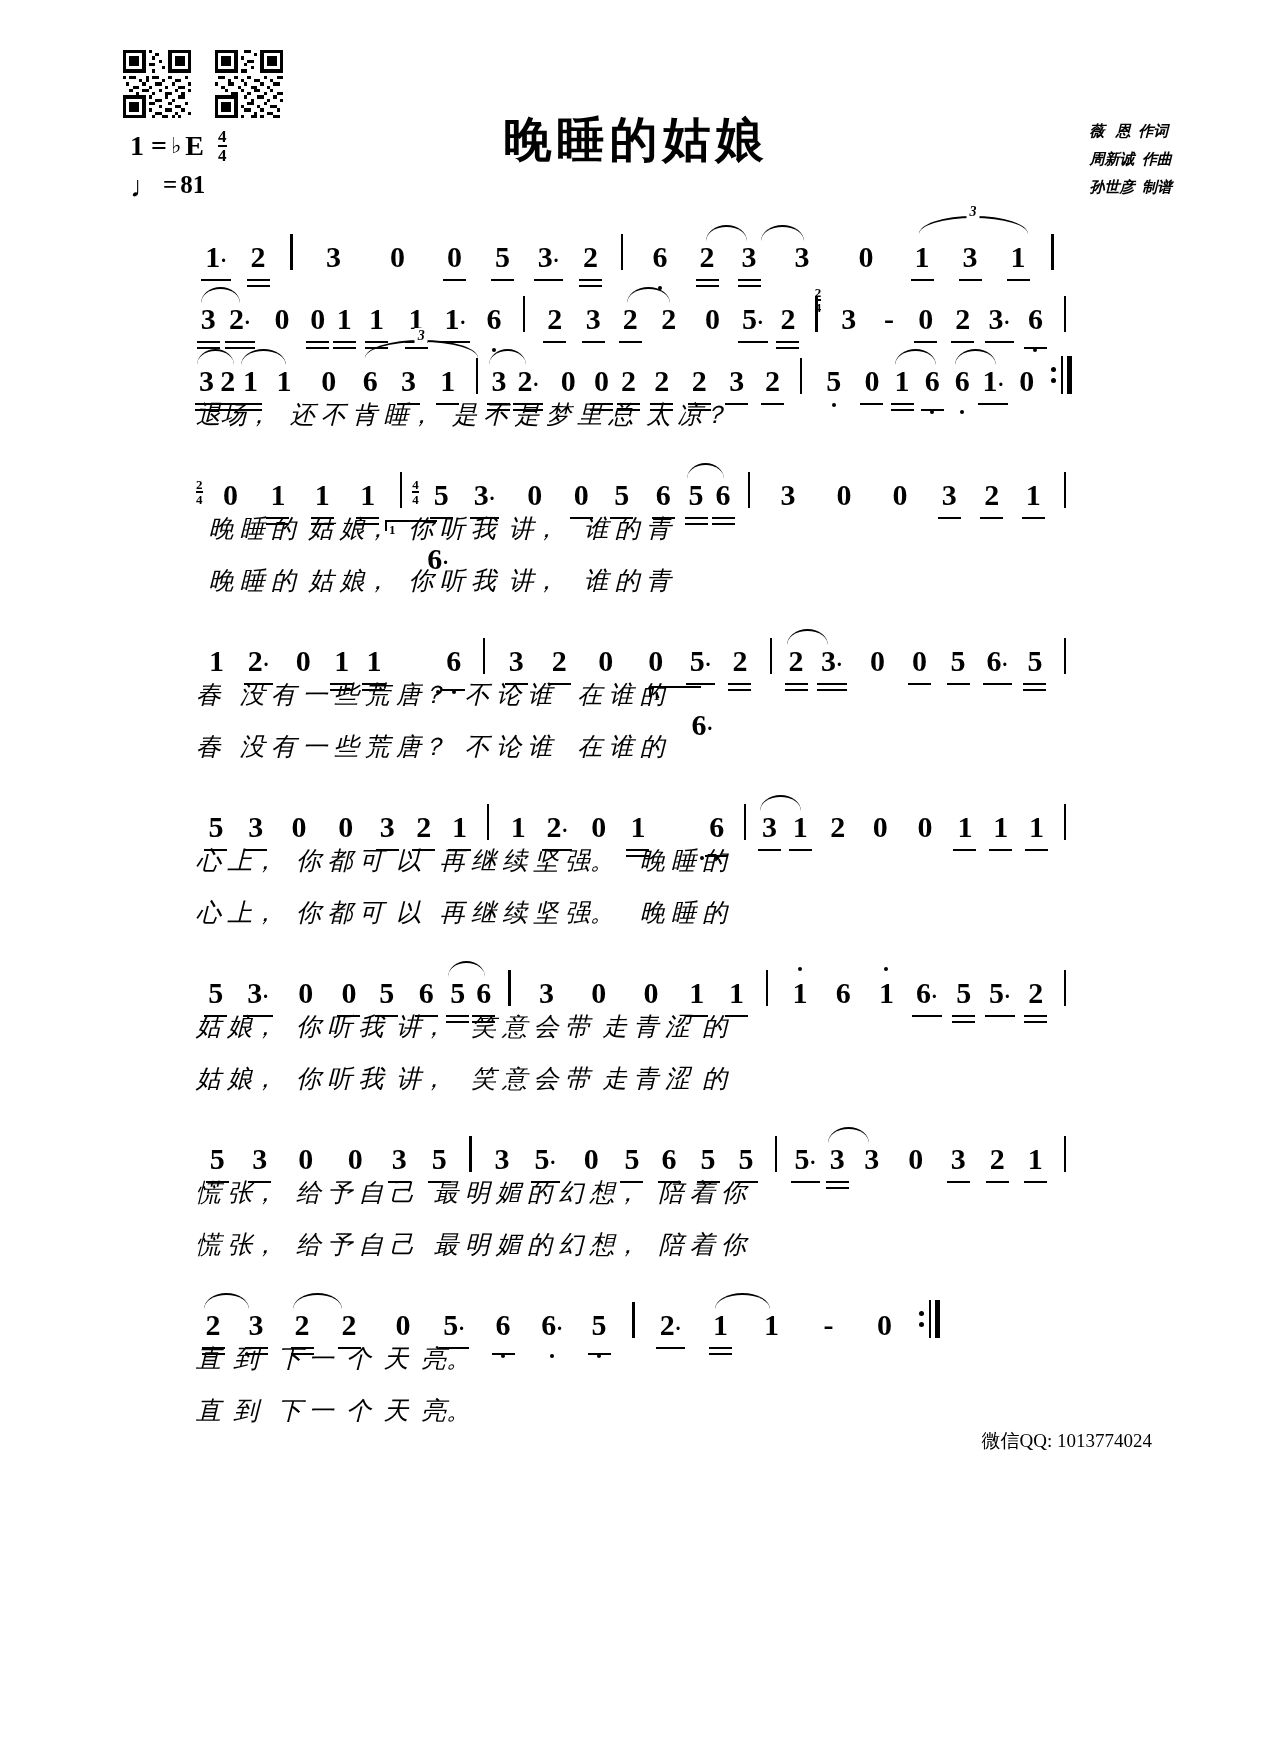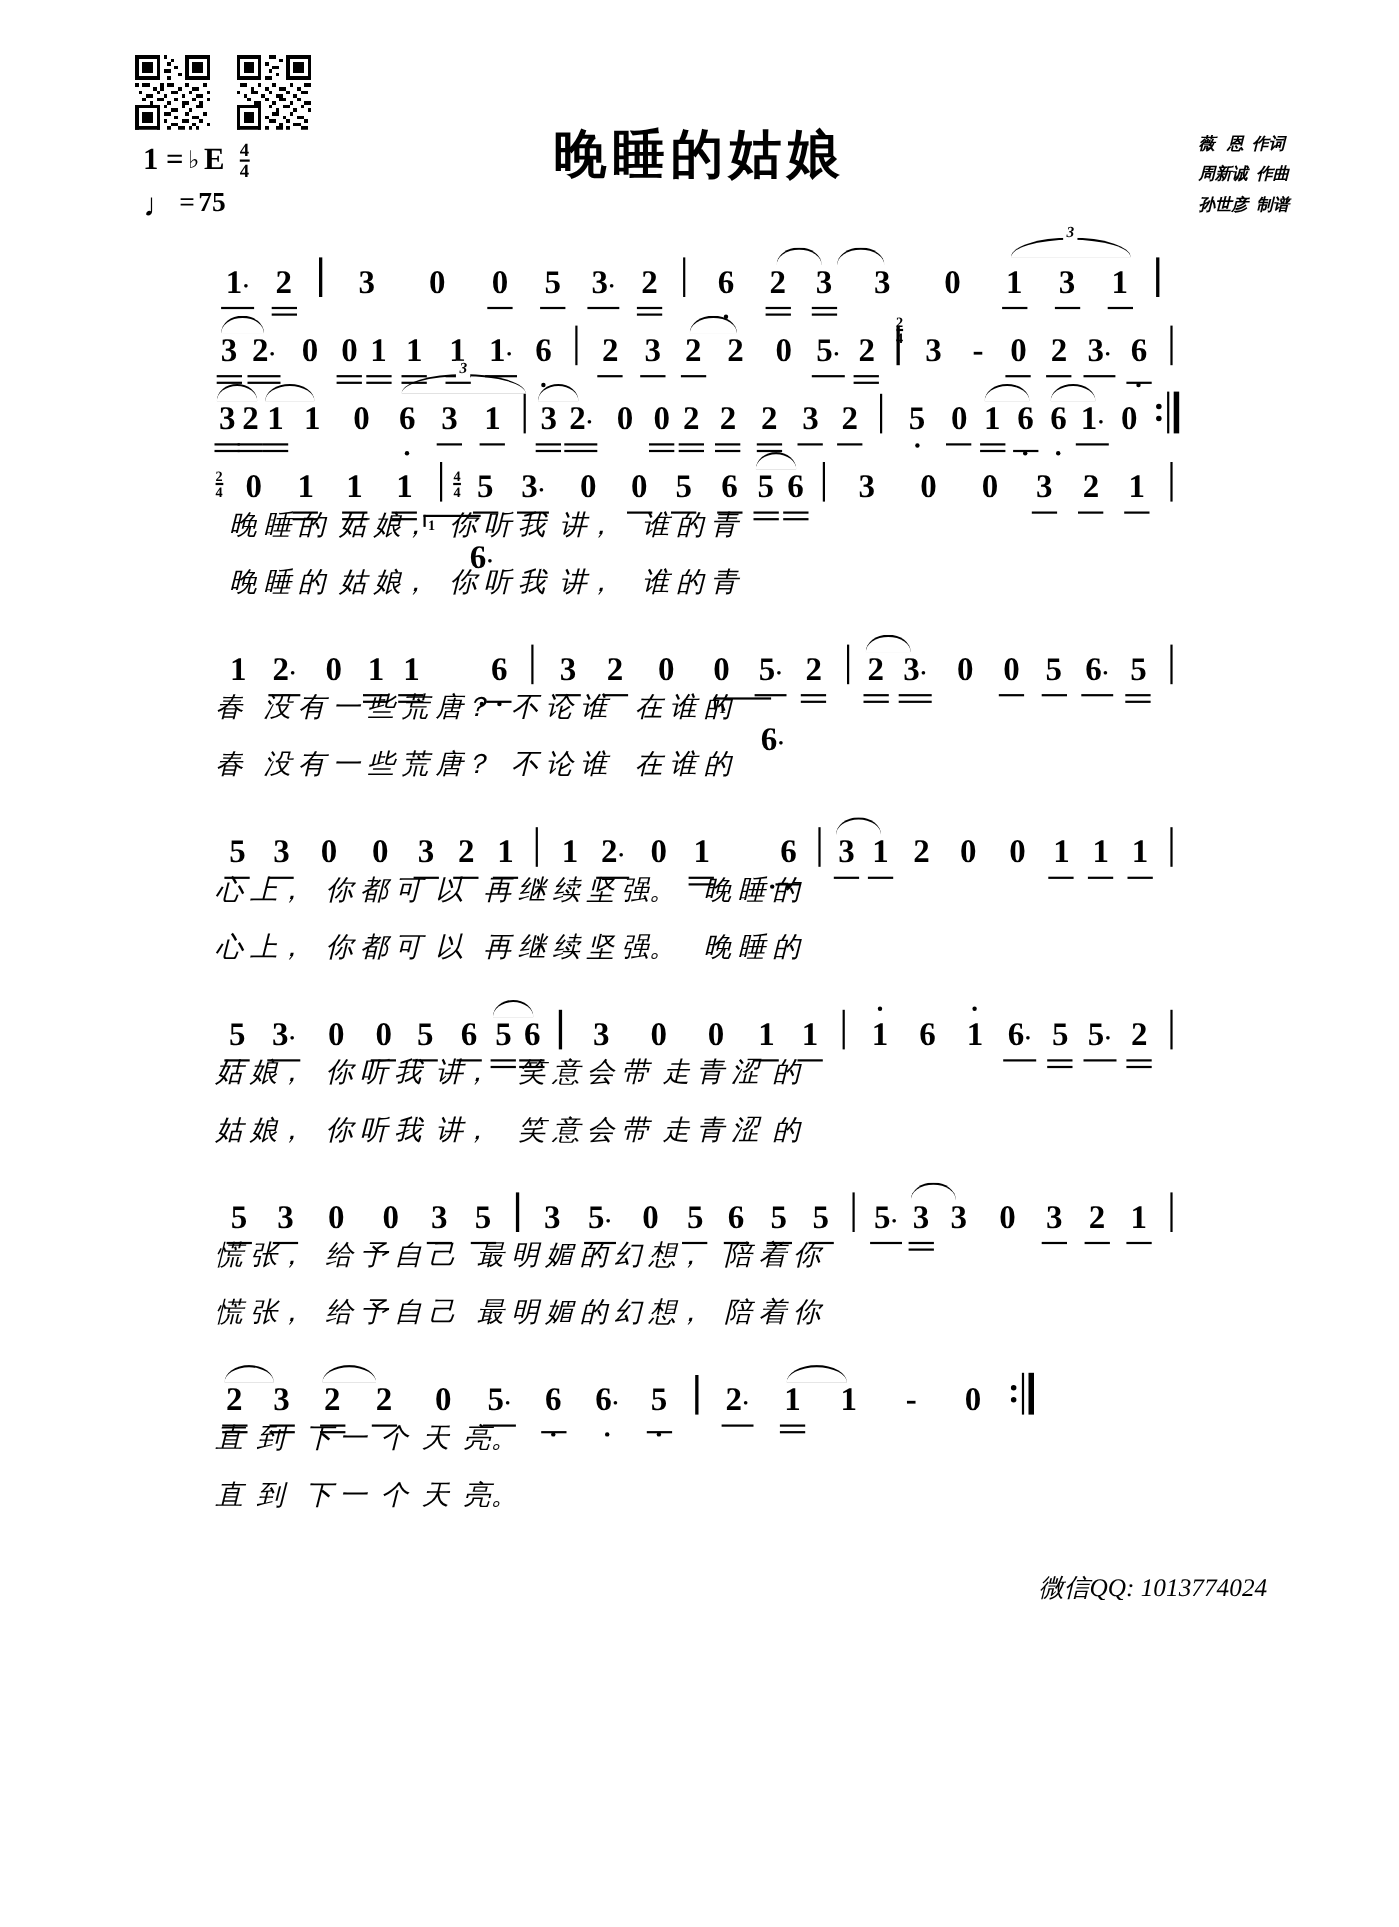--- a/index.html
+++ b/index.html
@@ -87,22 +87,22 @@
                margin:0 2px 6px 0;}
   .inlinemeter .den{border-top:2px solid #000;}
   .supermeter{position:relative;}
   .supermeter .im{position:absolute;left:-13px;top:-16px;}
   .repeat-end{display:inline-flex;align-items:center;margin:0 4px 4px 8px;}
   .repeat-end .dots{display:flex;flex-direction:column;justify-content:center;height:38px;margin-right:5px;}
   .repeat-end .dots i{width:5px;height:5px;border-radius:50%;background:#000;margin:3px 0;}
   .repeat-end .thin{width:2px;height:38px;background:#000;margin-right:4px;}
   .repeat-end .thick{width:5px;height:38px;background:#000;}
 
-  .footer{position:absolute;right:120px;top:1428px;font-size:23px;
-          font-style:italic;font-family:"Liberation Serif",serif;}
+  .footer{position:absolute;right:120px;top:1428px;font-size:19px;
+          font-family:"Liberation Serif",serif;}
 </style>
 </head>
 <body>
 
 <div class="sheet">
 
   <div class="header">
 
     <div class="qr-wrap">
       <div class="qr">
@@ -264,21 +264,21 @@
           <span class="flat">♭</span>
           <span class="keyE">E</span>
         <span class="meter">
           <span class="num">4</span>
           <span class="den">4</span>
         </span>
       </div>
       <div class="tempo">
         <span class="qnote">♩</span>
         <span>=</span>
-        <span>75</span>
+        <span>81</span>
       </div>
     </div>
 
     <div class="title">晚睡的姑娘</div>
 
     <div class="credits">
       <div>薇   恩  作词</div>
       <div>周新诚  作曲</div>
       <div>孙世彦  制谱</div>
     </div>
@@ -365,20 +365,21 @@
         <span class="cell" style="width:40px"><span class="n b1">0</span></span>
         <span class="cell" style="width:34px"><span class="n b1 b2">1<span class="tie" style="left:2px;right:-24px;"></span></span></span>
         <span class="cell" style="width:40px"><span class="n b1 b2 dotlow dotlow2">6</span></span>
         <span class="cell" style="width:34px"><span class="n b1 dotlow dotlow2">6<span class="tie" style="left:2px;right:-24px;"></span></span></span>
         <span class="cell" style="width:42px"><span class="n b1">1<span style="font-size:20px">·</span></span></span>
         <span class="cell" style="width:40px"><span class="n">0</span></span>
         <span class="repeat-end">
           <span class="dots"><i></i><i></i></span><span class="thin"></span><span class="thick"></span>
         </span>
       </div>
+      <div class="lyricrow italic">退场，   还 不 肯 睡，   是 不 是 梦 里 总  太 凉？</div>
     </div>
 
     <div class="system">
       <div class="noterow">
         <span class="inlinemeter"><span class="num">2</span><span class="den">4</span></span>
         <span class="cell" style="width:54px"><span class="n">0</span></span>
         <span class="cell" style="width:44px"><span class="n b1 b2">1</span></span>
         <span class="cell" style="width:48px"><span class="n b1 b2">1</span></span>
         <span class="cell" style="width:46px"><span class="n b1 b2">1</span></span>
         <span class="bar"></span>

